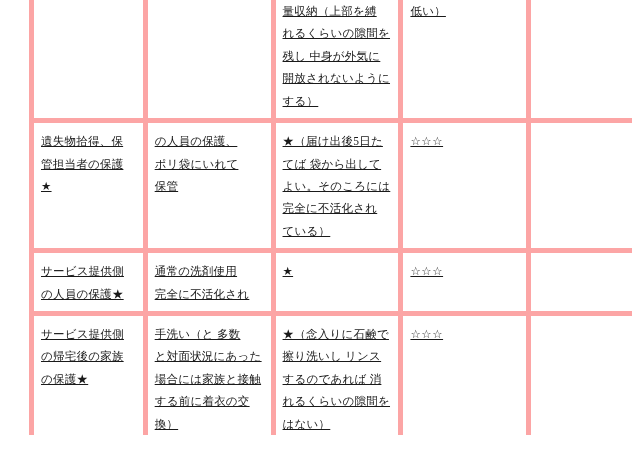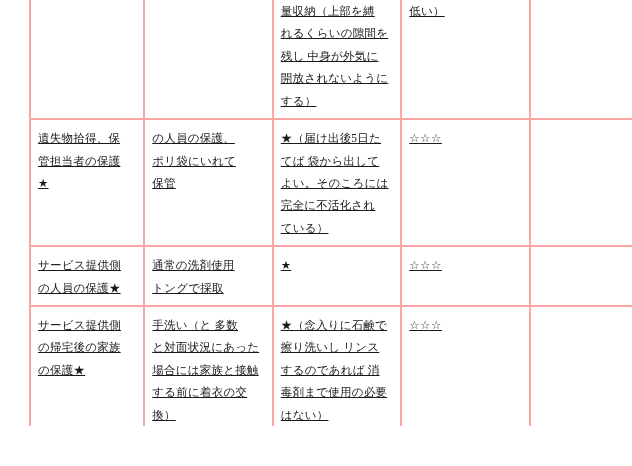--- a/index.html
+++ b/index.html
@@ -22,21 +22,21 @@
   }
   table.doc-table {
     border-collapse: collapse;
     table-layout: fixed;
     width: 616px;
     margin-left: 29px;
     margin-top: 0;
     text-decoration: underline;
   }
   table.doc-table td {
-    border: 2px solid #fca5a5;
+    border: 5px solid #fca5a5;
     vertical-align: top;
     padding: 7px 7px 6px 7px;
     font-size: 11.5px;
     line-height: 1.95;
     letter-spacing: 0.02em;
     word-break: break-all;
     font-family: "Liberation Serif", serif;
   }
   
   col.c0 { width: 112px; }
@@ -124,21 +124,21 @@
             <span class="cell-text empty-cell"></span>
           </td>
       </tr>
       <tr>
         <td>
             <span class="cell-text">サービス提供側
 の人員の保護★</span>
           </td>
         <td>
             <span class="cell-text">通常の洗剤使用
-トングで採取</span>
+完全に不活化され</span>
           </td>
         <td>
             <span class="cell-text">★</span>
           </td>
         <td>
             <span class="cell-text stars">☆☆☆</span>
           </td>
         <td>
             <span class="cell-text empty-cell"></span>
           </td>
@@ -153,21 +153,21 @@
             <span class="cell-text">手洗い（と 多数
 と対面状況にあった
 場合には家族と接触
 する前に着衣の交
 換）</span>
           </td>
         <td>
             <span class="cell-text">★（念入りに石鹸で
 擦り洗いし リンス
 するのであれば 消
-毒剤まで使用の必要
+れるくらいの隙間を
 はない）</span>
           </td>
         <td>
             <span class="cell-text stars">☆☆☆</span>
           </td>
         <td>
             <span class="cell-text empty-cell"></span>
           </td>
       </tr>
     </tbody>

